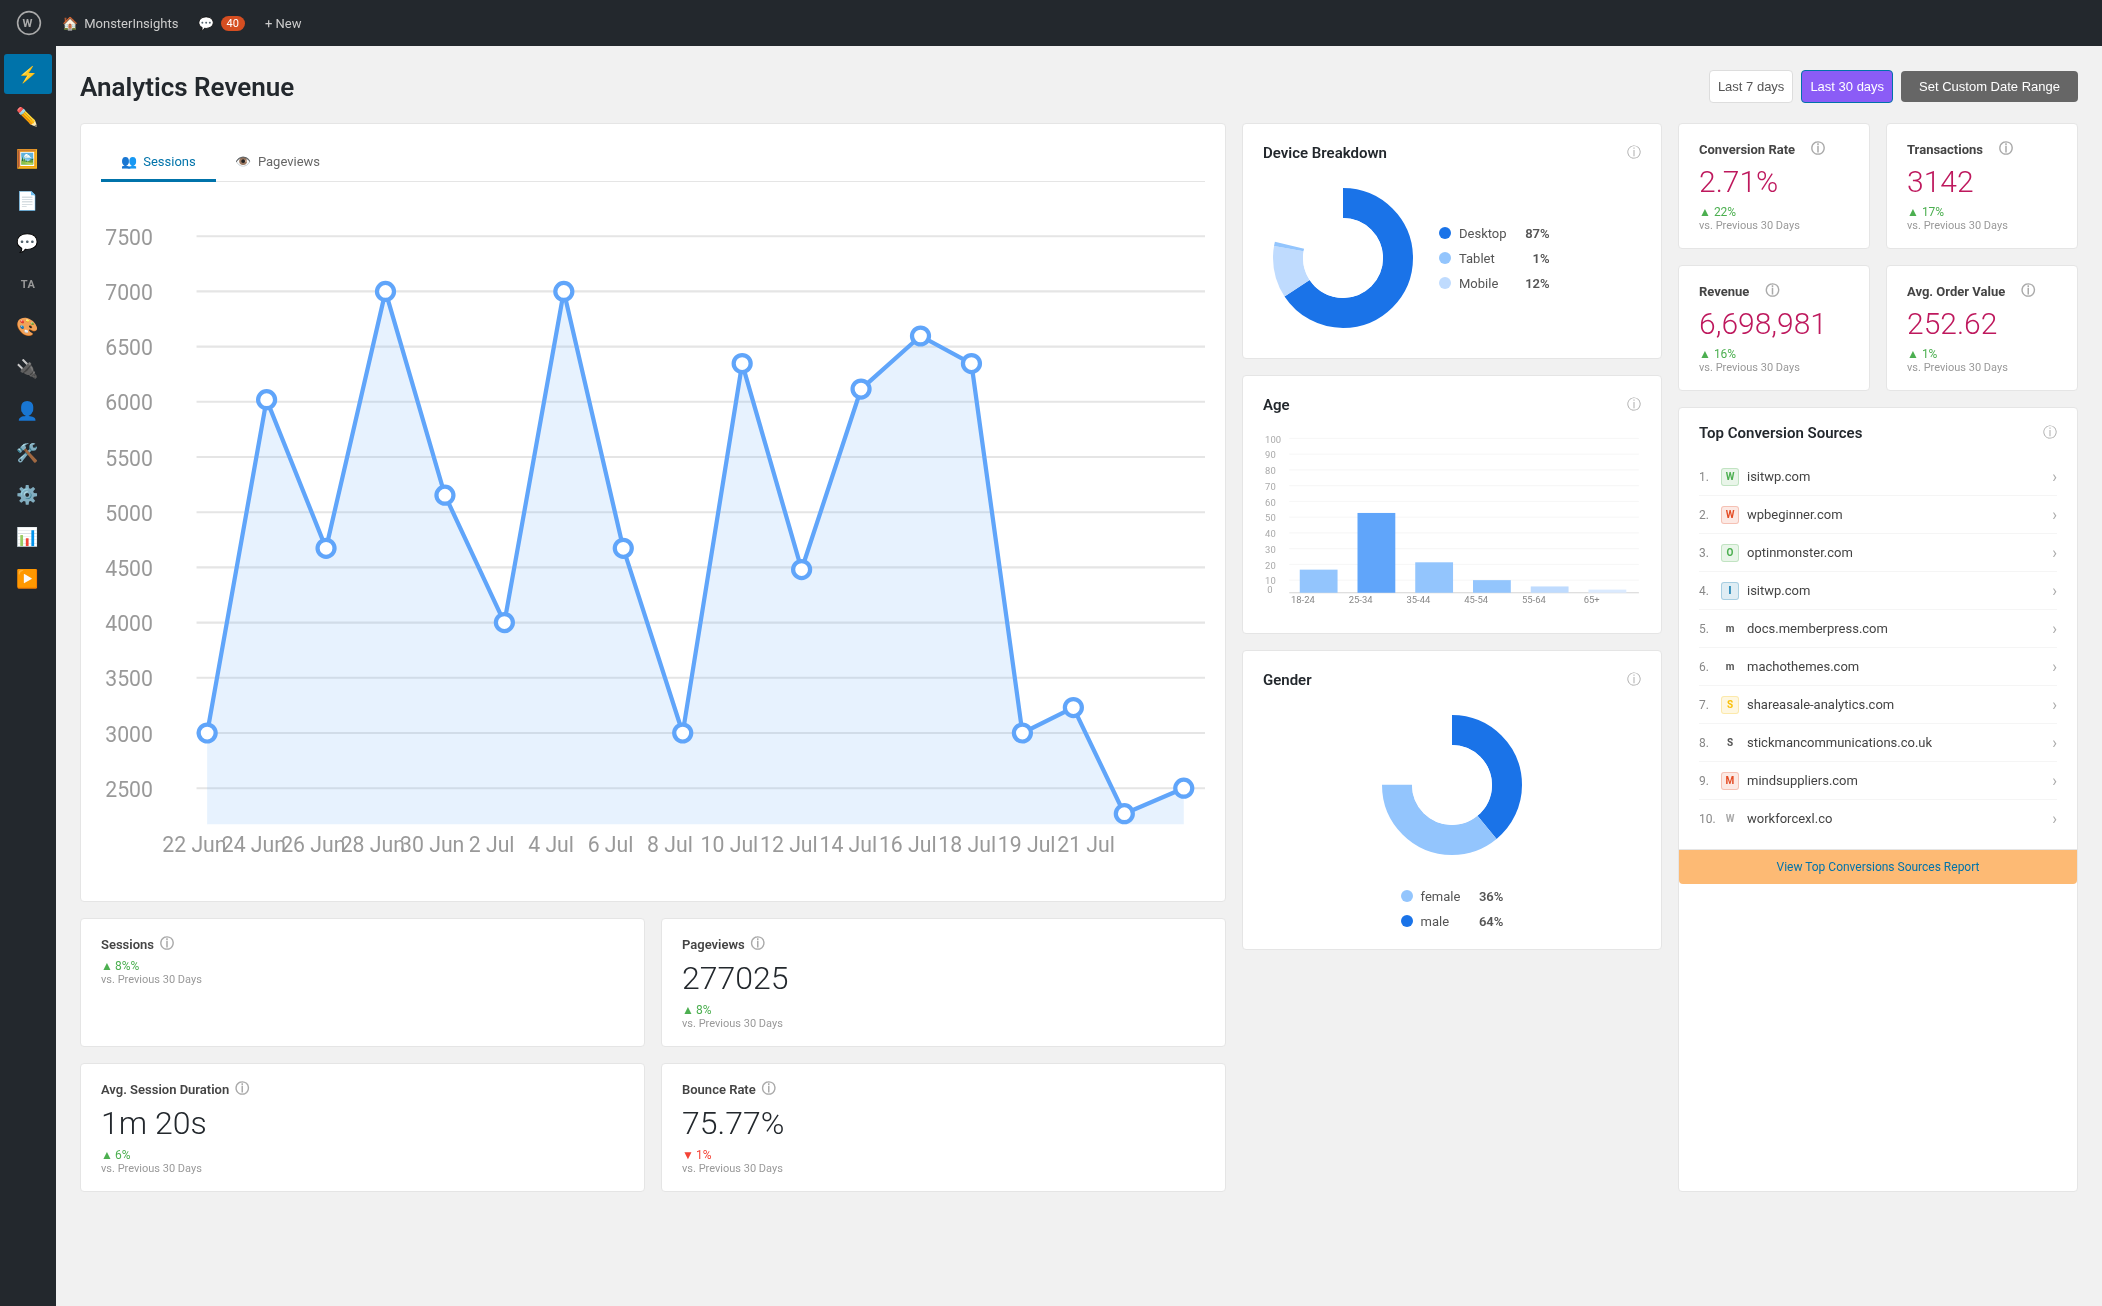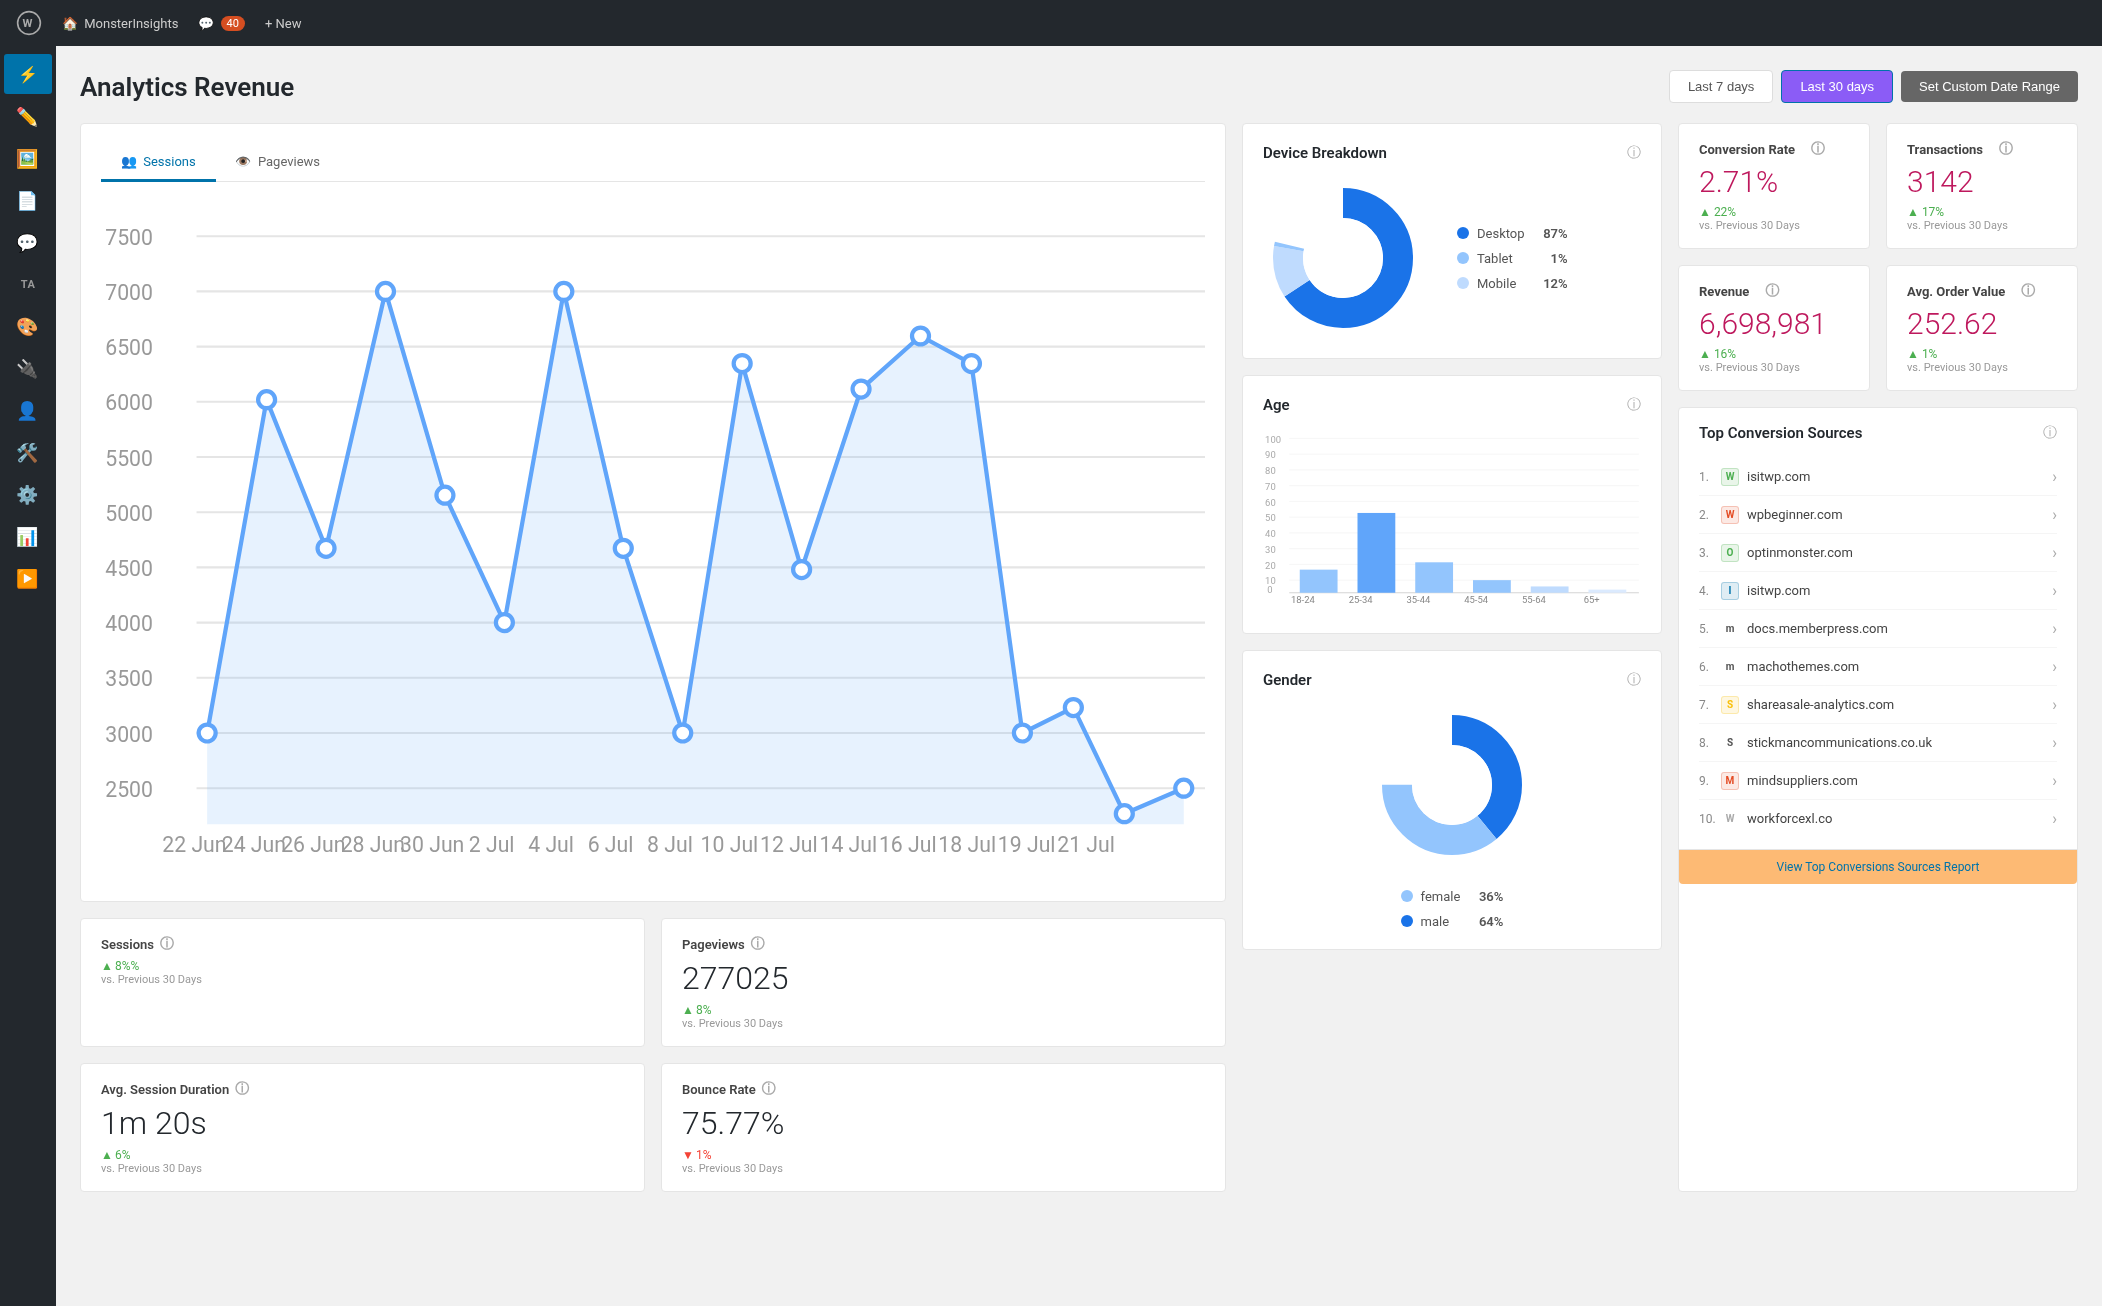--- a/index.html
+++ b/index.html
@@ -78,21 +78,21 @@
       justify-content: space-between;
       margin-bottom: 20px;
     }
     .page-title {
       font-size: 26px;
       font-weight: 600;
       color: #23282d;
     }
     .date-controls { display: flex; align-items: center; gap: 8px; }
     .date-btn {
-      padding: 8px 18px;
+      padding: 8px 8px;
       border: 1px solid #ddd;
       background: white;
       border-radius: 4px;
       font-size: 13px;
       cursor: pointer;
       color: #555;
     }
     .date-btn.active {
       background: #8b5cf6;
       color: white;
@@ -187,21 +187,21 @@
       align-items: center;
       justify-content: space-between;
       margin-bottom: 16px;
     }
     .card-title { font-size: 15px; font-weight: 600; color: #23282d; }
     .info-icon { color: #aaa; font-size: 14px; cursor: pointer; }
 
     .device-chart-row {
       display: flex;
       align-items: center;
-      gap: 34px;
+      gap: 16px;
     }
     .donut-container { width: 160px; height: 160px; flex-shrink: 0; }
     .legend { display: flex; flex-direction: column; gap: 10px; }
     .legend-item { display: flex; align-items: center; gap: 8px; font-size: 13px; color: #555; }
     .legend-dot { width: 12px; height: 12px; border-radius: 50%; flex-shrink: 0; }
     .legend-pct { margin-left: auto; font-weight: 600; min-width: 35px; text-align: right; }
 
     
     .right-col { display: flex; flex-direction: column; gap: 16px; }
     .metrics-grid {

